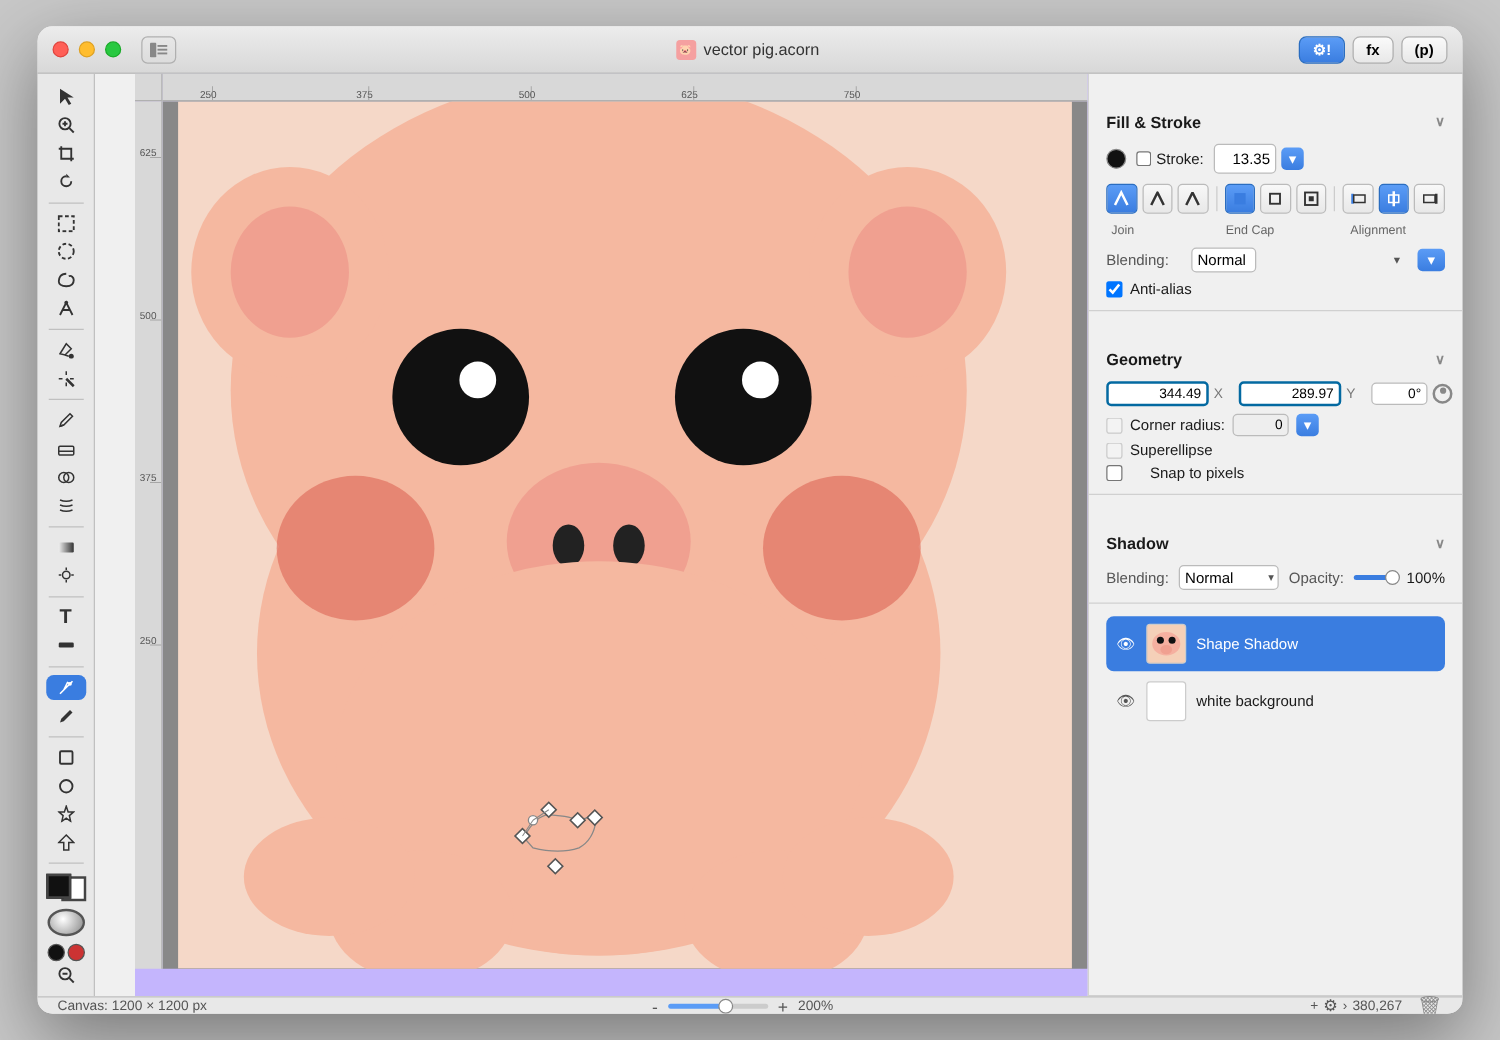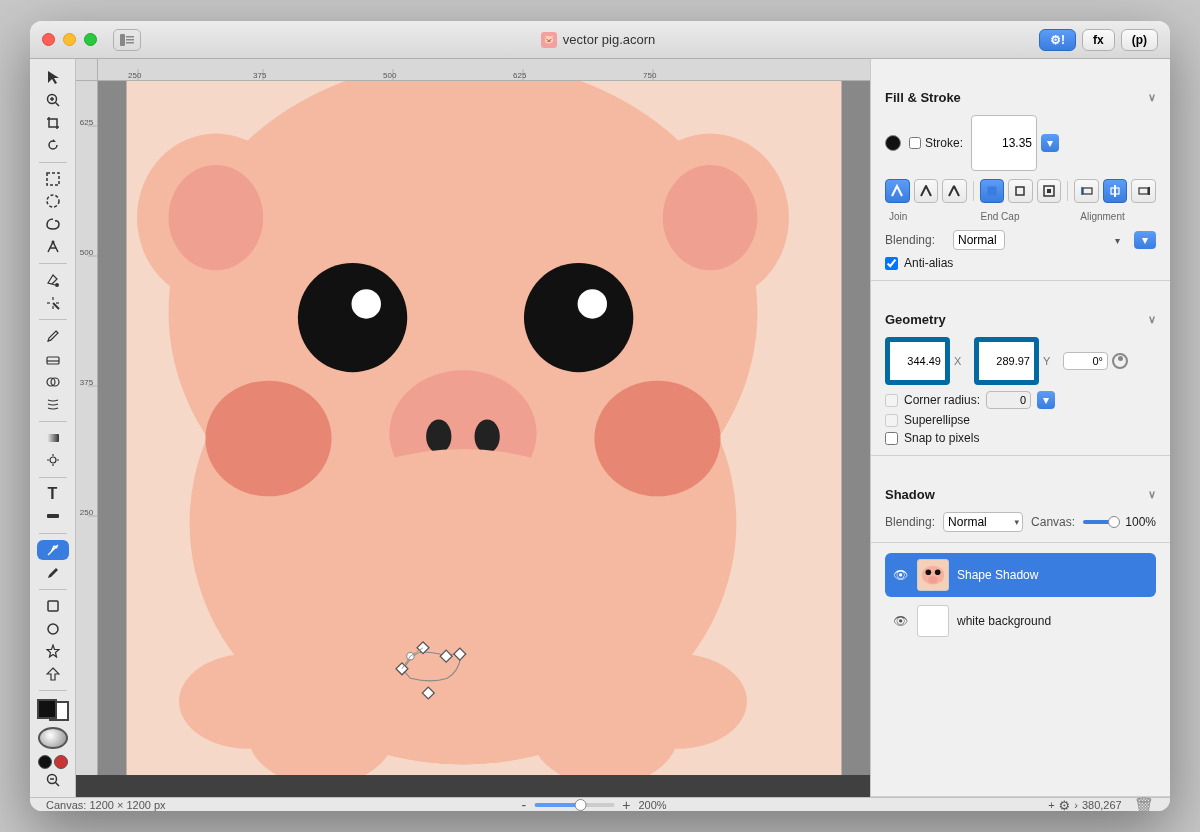--- a/index.html
+++ b/index.html
@@ -115,23 +115,24 @@
     }
     .tool-btn.active { background: #3a7de0; color: white; border-radius: 6px; }
     .tool-separator {
       width: 28px; height: 1px;
       background: #c0c0c0;
       margin: 4px 0;
     }
     
     .canvas-area {
       flex: 1;
-      background: #404040;
+      background: #c4b5fd;
       position: relative;
       overflow: hidden;
+      margin-left: 32px;
     }
     .ruler-top {
       position: absolute; top: 0; left: 22px; right: 0;
       height: 22px;
       background: #d8d8d8;
       border-bottom: 1px solid #b0b0b0;
       display: flex; align-items: flex-end;
       font-size: 9px; color: #666;
       overflow: hidden;
       z-index: 10;
@@ -218,21 +219,21 @@
     .color-dot {
       width: 16px; height: 16px; border-radius: 50%;
       border: 1px solid #888; flex-shrink: 0;
     }
     .color-dot.pink { background: #f0a090; }
     .color-dot.black { background: #111; }
     .checkbox-label { display: flex; align-items: center; gap: 4px; font-size: 12px; }
     .checkbox-label input[type=checkbox] { width: 12px; height: 12px; }
     .stroke-value-container { display: flex; align-items: center; gap: 4px; }
     .stroke-input {
-      width: 66px; padding: 20px 4px;
+      width: 50px; padding: 4px 4px;
       border: 1px solid #bbb; border-radius: 4px;
       font-size: 12px; background: white; text-align: right;
     }
     .blue-btn {
       background: linear-gradient(to bottom, #5b9cf6, #3a7de0);
       color: white; border: none; border-radius: 4px;
       padding: 2px 6px; font-size: 12px; cursor: pointer;
     }
     
     .shape-btns-row {
@@ -268,43 +269,43 @@
     .blending-select-wrapper::after {
       content: '▾';
       position: absolute; right: 6px; top: 50%; transform: translateY(-50%);
       font-size: 10px; color: #555; pointer-events: none;
     }
     .anti-alias-row { display: flex; align-items: center; gap: 6px; }
     .geo-field {
       display: flex; align-items: center; gap: 4px;
     }
     .geo-input {
-      width: 65px; padding: 13px 4px;
-      border: 5px solid #0369a1; border-radius: 4px;
+      width: 82px; padding: 2px 4px;
+      border: 2px solid #0369a1; border-radius: 4px;
       font-size: 11px; background: white; text-align: right;
     }
     .geo-label { font-size: 11px; color: #777; min-width: 12px; }
     .geo-degree {
       display: flex; align-items: center; gap: 4px;
     }
     .degree-input {
       width: 45px; padding: 2px 4px;
       border: 1px solid #bbb; border-radius: 4px;
       font-size: 11px; background: white; text-align: right;
     }
     .corner-radius-row {
       display: flex; align-items: center; gap: 6px; margin-bottom: 4px;
     }
     .corner-radius-input {
       width: 45px; padding: 2px 4px;
       border: 1px solid #bbb; border-radius: 4px;
       font-size: 11px; background: #eee; text-align: right;
     }
     .superellipse-row { display: flex; align-items: center; gap: 6px; margin-bottom: 4px; }
-    .snap-row { display: flex; align-items: center; gap: 6px; }
+    .snap-row { display: flex; align-items: center; gap: 22px; }
     
     .layer-item {
       display: flex; align-items: center; gap: 8px;
       padding: 6px 8px; border-radius: 6px; cursor: pointer;
       margin-bottom: 2px;
     }
     .layer-item.selected { background: #3a7de0; color: white; }
     .layer-eye {
       width: 16px; font-size: 12px; cursor: pointer;
       color: #555;
@@ -802,21 +803,21 @@
         </div>
 
         <div style="display:flex;align-items:center;gap:8px;">
           <span style="font-size:12px;color:#555;">Blending:</span>
           <div style="position:relative;flex:0 0 80px;">
             <select style="width:80px;padding:2px 4px;border:1px solid #bbb;border-radius:4px;background:white;font-size:12px;appearance:none;">
               <option>Normal</option>
             </select>
             <span style="position:absolute;right:4px;top:50%;transform:translateY(-50%);font-size:9px;color:#555;pointer-events:none;">▾</span>
           </div>
-          <span style="font-size:12px;color:#555;">Canvas:</span>
+          <span style="font-size:12px;color:#555;">Opacity:</span>
           <div style="flex:1;height:4px;background:linear-gradient(to right,#3a7de0 100%,#ccc 100%);border-radius:2px;position:relative;">
             <div style="position:absolute;width:12px;height:12px;background:white;border:1px solid #888;border-radius:50%;top:-4px;right:-4px;"></div>
           </div>
           <span style="font-size:12px;min-width:32px;text-align:right;">100%</span>
         </div>
       </div>
 
       <div class="panel-section" style="flex:1;">
 
         <div class="layer-item selected">

